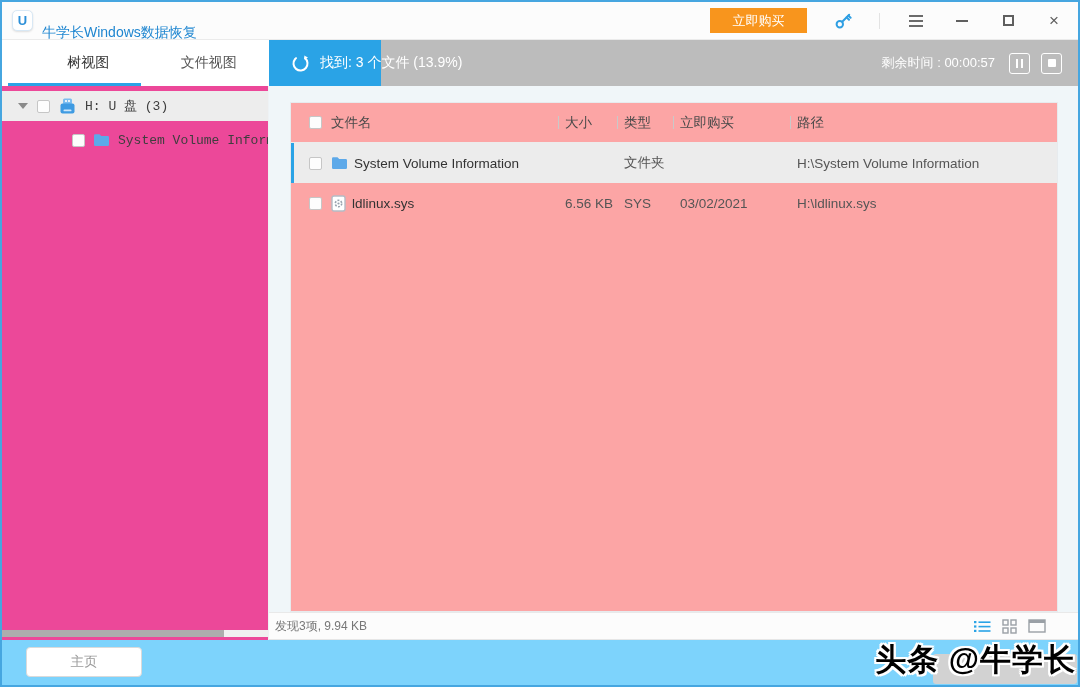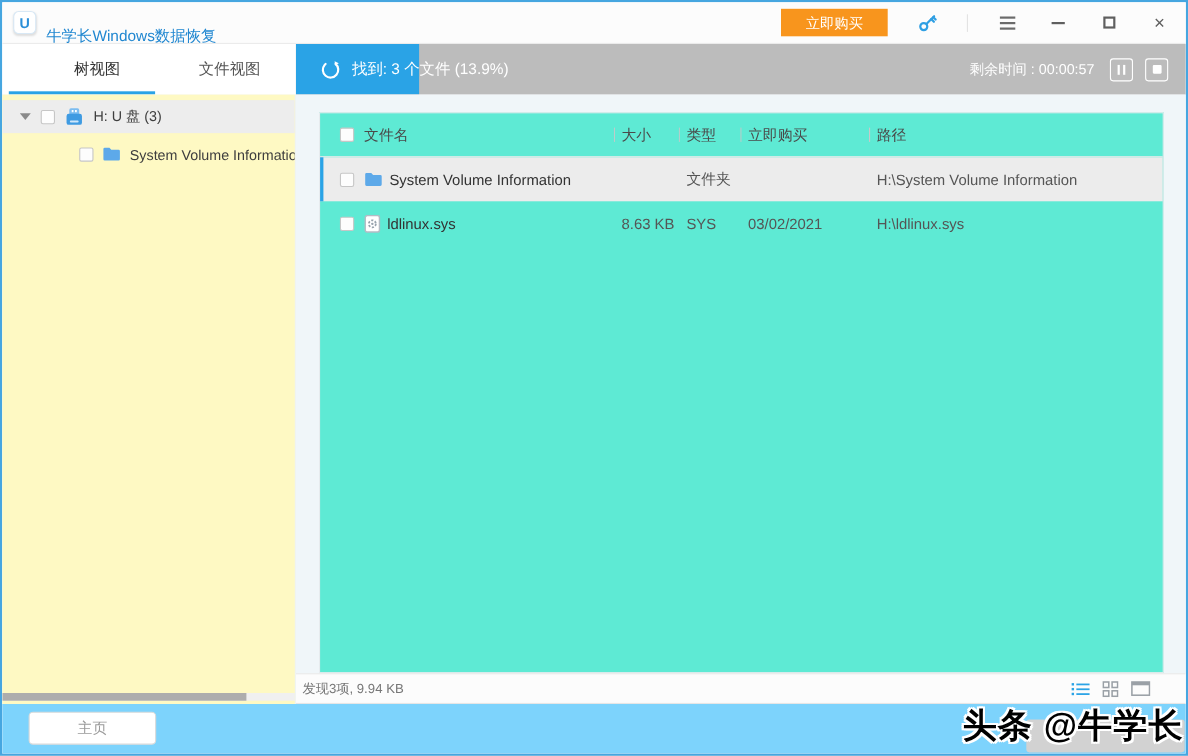--- a/index.html
+++ b/index.html
@@ -61,21 +61,21 @@
     width:21px; height:21px; border:1px solid #fff; border-radius:3px;
     display:flex; align-items:center; justify-content:center; gap:3px; cursor:pointer;
     background:transparent;
   }
   .pause-bar{ width:2px; height:9px; background:#fff; }
   .stop-square{ width:8px; height:8px; background:#fff; border-radius:1px; }
   
   .main{ position:absolute; left:0; top:84px; width:100%; height:554px; background:#f0f6f9; }
   .tree-panel{
     position:absolute; left:0; top:0; width:267px; height:554px;
-    background:#fef9c3; border-right:1px solid #eef2f5; overflow:hidden;
+    background:#ec4899; border-right:1px solid #eef2f5; overflow:hidden;font-family:Liberation Mono, monospace;
   }
   .tree-row{ position:absolute; left:0; right:0; display:flex; align-items:center; cursor:pointer; }
   .tree-root{ top:5px; height:30px; background:#ededed; }
   .tree-child{ top:40px; height:28px; }
   .tri-down{
     width:0; height:0; border-left:5px solid transparent; border-right:5px solid transparent;
     border-top:6px solid #8a8a8a; margin-left:16px;
   }
   .cbx{
     width:13px; height:13px; border:1px solid #c6c6c6; border-radius:2px; background:#fdfdfd;
@@ -83,21 +83,21 @@
   }
   .tree-root .cbx{ margin-left:9px; }
   .tree-child .cbx{ margin-left:70px; }
   .tree-ico{ margin-left:8px; flex:0 0 auto; display:flex; }
   .tree-label{ margin-left:8px; font-size:13px; color:#3e3e3e; white-space:nowrap; overflow:hidden; }
   .hscroll{ position:absolute; left:0; bottom:3px; height:7px; width:267px; background:#f0f0f0; }
   .hscroll-thumb{ position:absolute; left:0; top:0; height:7px; width:222px; background:#adadad; cursor:pointer; }
   
   .table-card{
     position:absolute; left:288px; top:16px; width:768px; height:510px;
-    background:#5eead4; border:1px solid #e7ebee;
+    background:#fca5a5; border:1px solid #e7ebee;
   }
   .trow{ display:flex; align-items:center; height:40px; font-size:13.5px; position:relative; }
   .thead{ height:40px; border-bottom:1px solid #ececec; color:#4a4a4a; }
   .c-check{ flex:0 0 40px; padding-left:18px; display:flex; align-items:center; }
   .c-name{ flex:1 1 auto; display:flex; align-items:center; gap:6px; overflow:hidden; white-space:nowrap; }
   .c-size{ flex:0 0 59px; } .c-type{ flex:0 0 56px; } .c-date{ flex:0 0 117px; } .c-path{ flex:0 0 267px;text-align:center; }
   .c-size,.c-type,.c-date,.c-path{ display:flex; align-items:center; overflow:hidden; white-space:nowrap; }
   .thead .c-size::before,.thead .c-type::before,.thead .c-date::before,.thead .c-path::before{
     content:''; width:1px; height:13px; background:#c9c9c9; margin-right:6px;
   }
@@ -263,21 +263,21 @@
         <div class="c-name">
           <span style="display:flex;">
             <svg width="15" height="17" viewBox="0 0 15 17">
               <rect x="1" y="1" width="13" height="15" rx="2" fill="#fff" stroke="#b4bcc5" stroke-width="1.4"></rect>
               <circle cx="7.5" cy="8.5" r="3.2" fill="none" stroke="#97a2ad" stroke-width="1.6" stroke-dasharray="2 1.4"></circle>
               <circle cx="7.5" cy="8.5" r="1.1" fill="#97a2ad"></circle>
             </svg>
           </span>
           <span class="name-text">ldlinux.sys</span>
         </div>
-        <div class="c-size">8.63 KB</div>
+        <div class="c-size">6.56 KB</div>
         <div class="c-type">SYS</div>
         <div class="c-date">03/02/2021</div>
         <div class="c-path">H:\ldlinux.sys</div>
       </div>
     </div>
 
     <div class="status-bar">
       <span class="status-text">发现3项, 9.94 KB</span>
       <div class="view-icons">
         <span>

